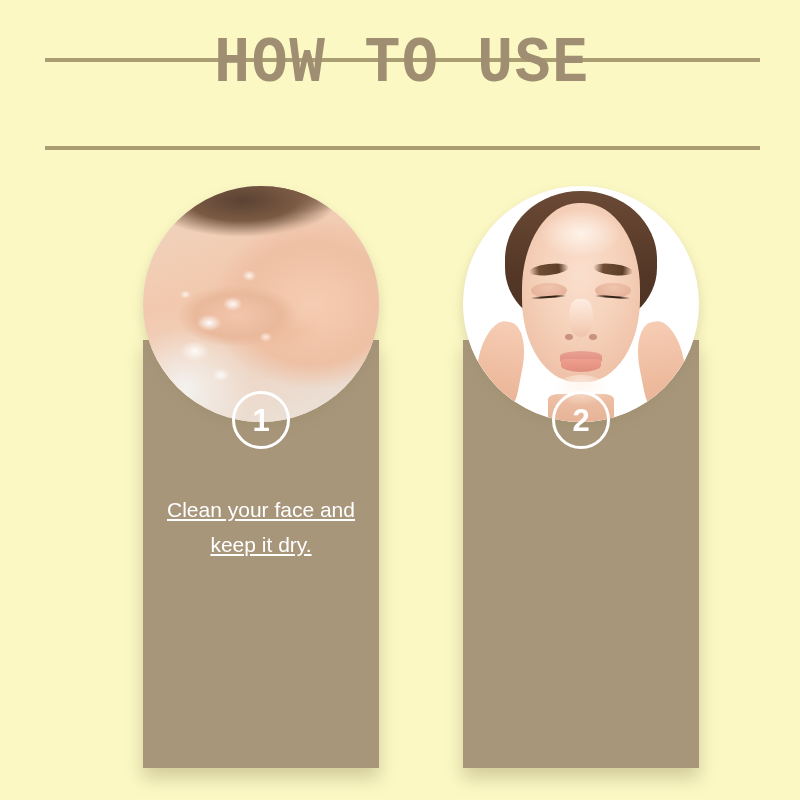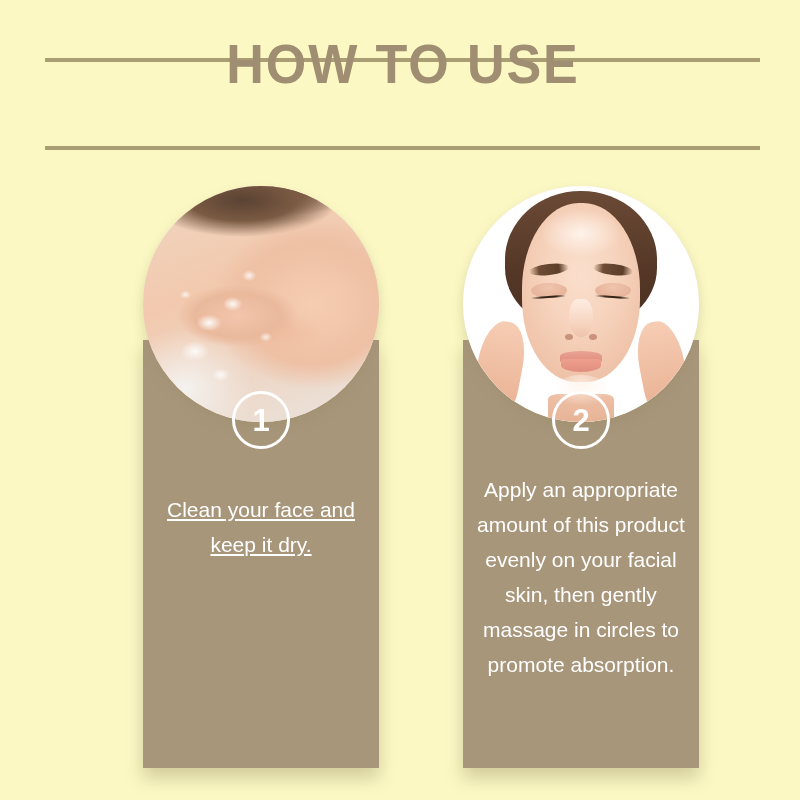--- a/index.html
+++ b/index.html
@@ -33,26 +33,26 @@
   .rule.top  { top: 0; }
   .rule.bottom { bottom: 0; }
   #page-title {
     position: absolute;
     left: 0;
     top: 50%;
     transform: translateY(-50%);
     width: 100%;
     text-align: center;
     color: #a08e72;
-    font-size: 56px;
+    font-size: 64px;
     line-height: 80px;
     font-weight: bold;
     letter-spacing: 2px;
     transform-origin: center;
-    font-family: Liberation Sans, sans-serif;
+    font-family: Liberation Mono, monospace;
     white-space: nowrap;
   }
   #page-title span {
     display: inline-block;
     transform: scaleX(0.93) translateY(-50%);
   }
 
   
   .step-card {
     position: absolute;
@@ -277,14 +277,13 @@
       <div class="pf pf-lip-top"></div>
       <div class="pf pf-lip-bot"></div>
       <div class="pf pf-chin"></div>
     </div>
   </div>
 
   <div class="step-badge">
     <span>2</span>
   </div>
 
-  <div class="step-text" id="step-text-2">Apply an appropriate amount of this product evenly on your facial skin, then gently massage in circles to promote absorption.</div>
 </div>
 
 </body></html>

